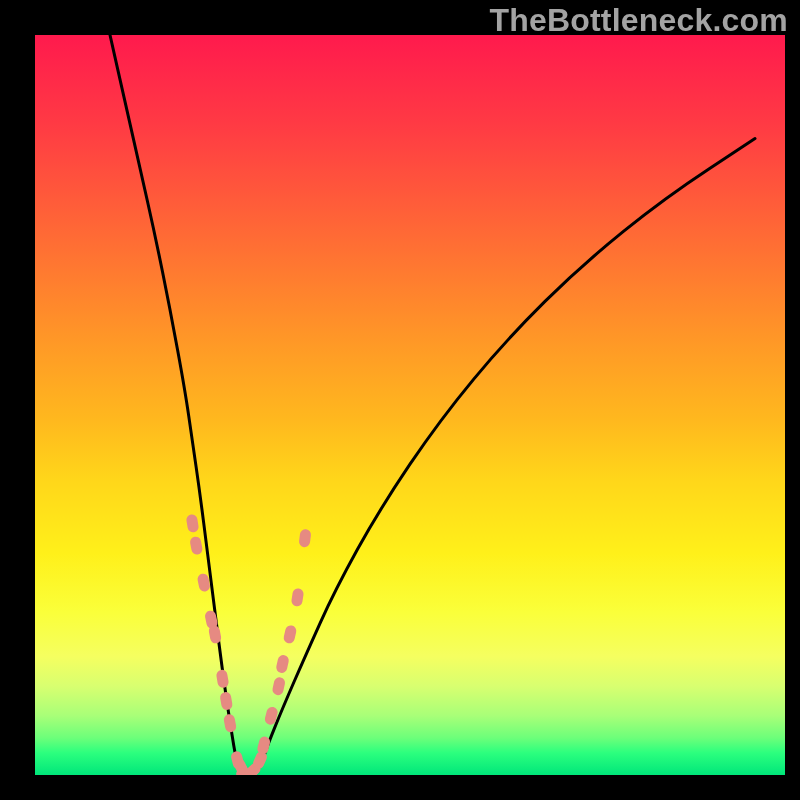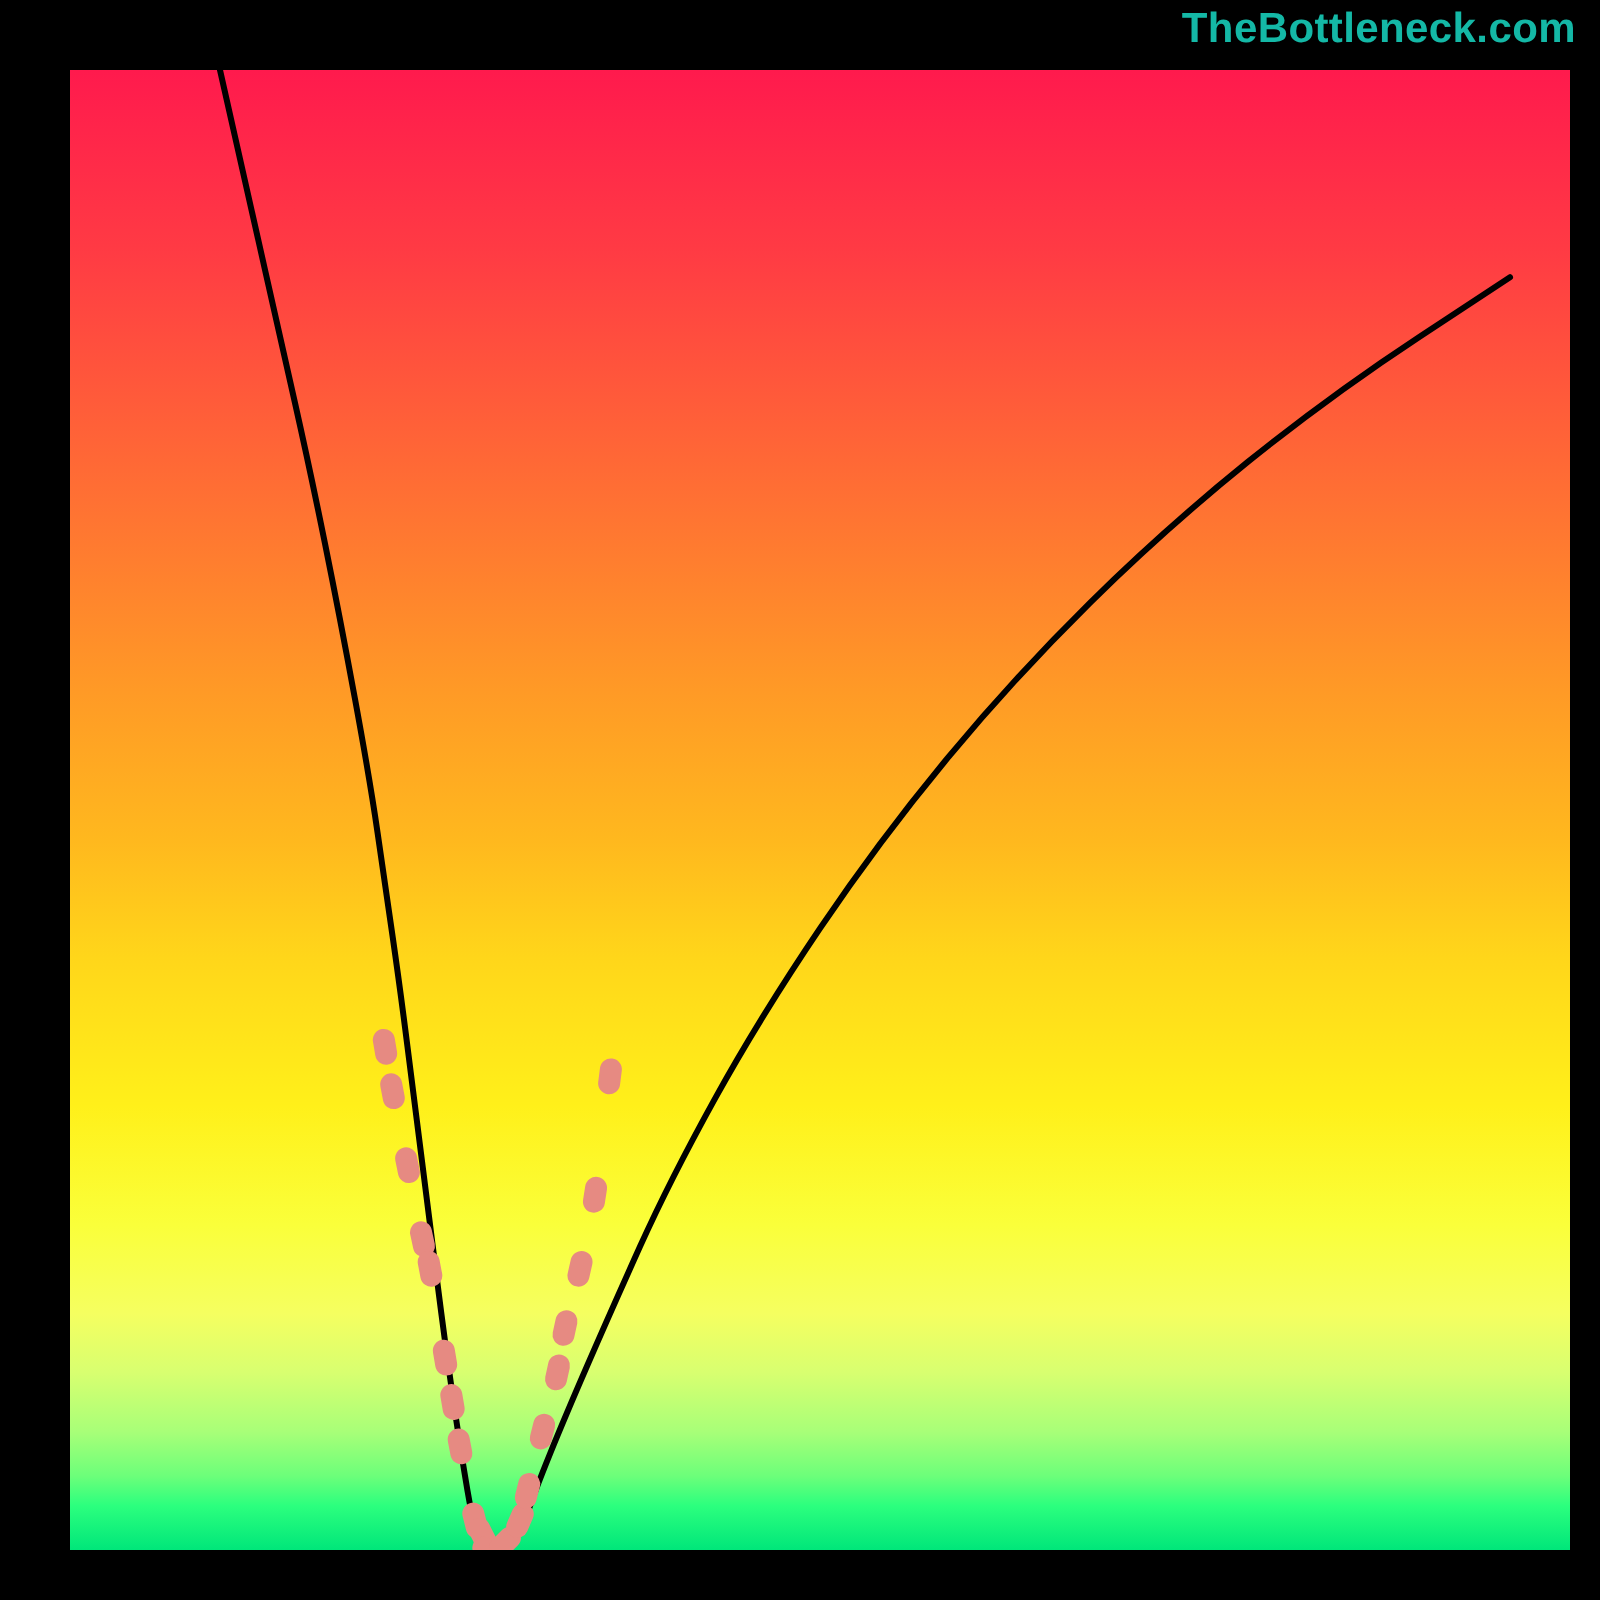--- a/index.html
+++ b/index.html
@@ -40,22 +40,22 @@
       #a8ff78 92%,
       #6cff7a 95%,
       #2cff7e 97%,
       #00e67a 100%
     );
   }
   .watermark {
     position: absolute;
     top: 4px;
     right: 12px;
-    color: #14b8a6;
-    font-size: 21px;
+    color: #a3a3a3;
+    font-size: 32px;
     text-align: left;
     line-height: 1;
     font-weight: 600;
     letter-spacing: 0.2px;
   }
   svg.curve-layer {
     position: absolute;
     left: 0;
     top: 0;
     width: 750px;

